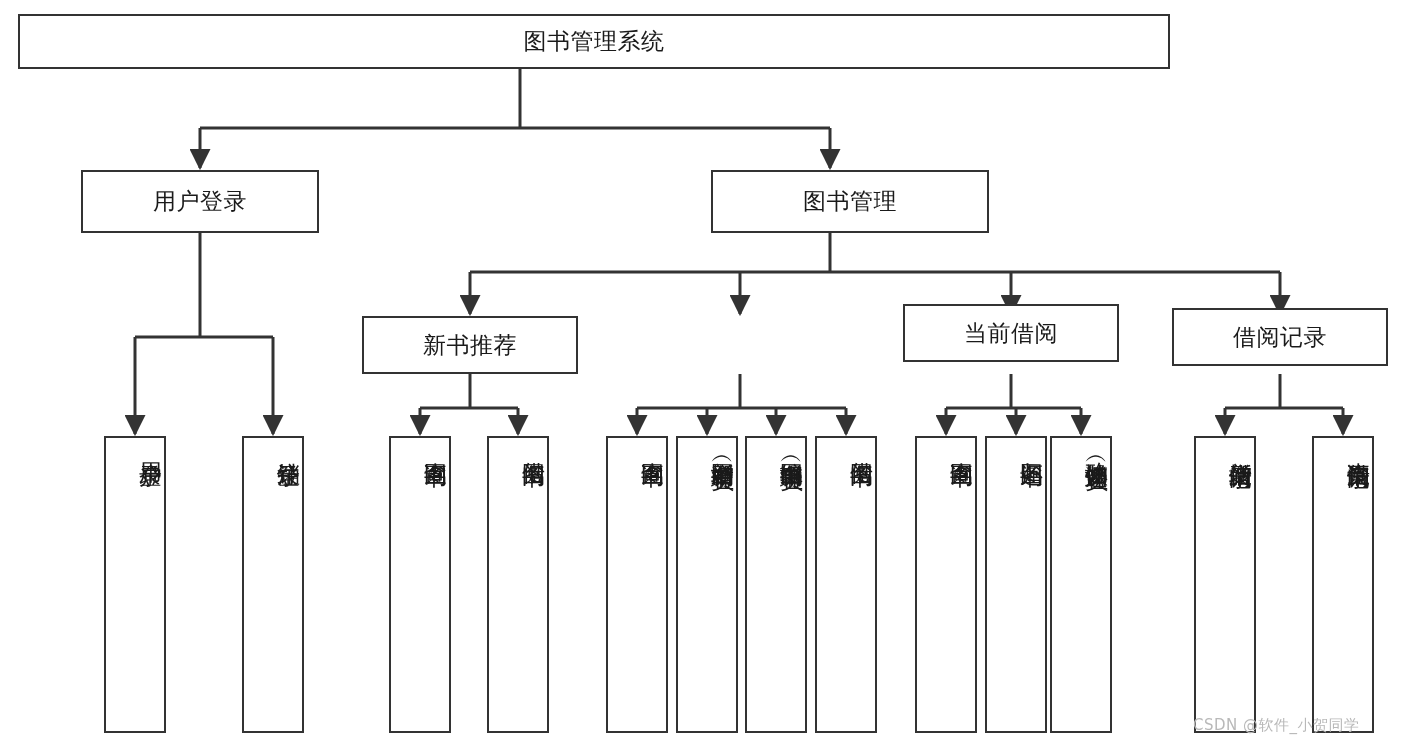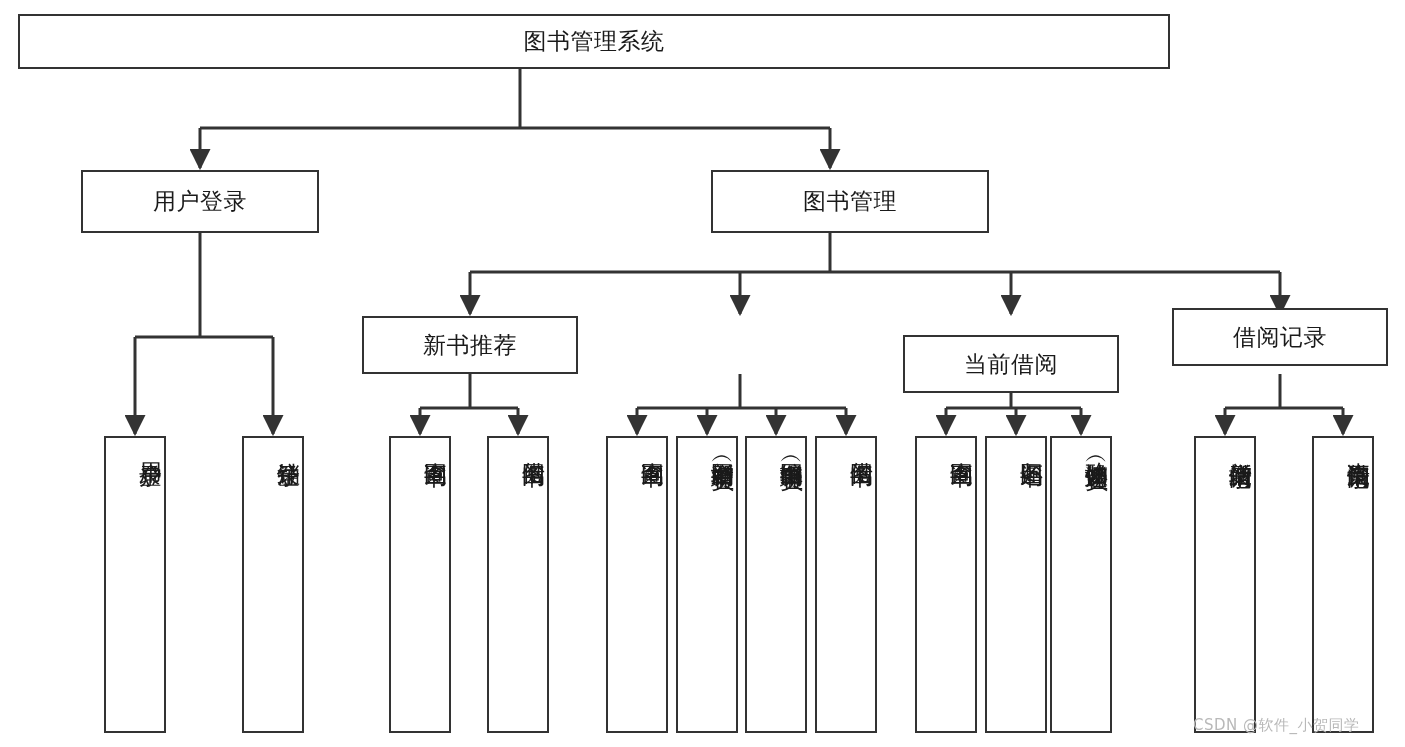--- a/index.html
+++ b/index.html
@@ -128,21 +128,21 @@
   <div class="node node-h" id="node-l2-0" style="left: 81px; top: 170px; width: 238px; height: 63px;">
     <span>用户登录</span>
   </div>
   <div class="node node-h" id="node-l2-1" style="left: 711px; top: 170px; width: 278px; height: 63px;">
     <span>图书管理</span>
   </div>
 
   <div class="node node-h" id="node-l3-0" style="left: 362px; top: 316px; width: 216px; height: 58px;">
     <span>新书推荐</span>
   </div>
-  <div class="node node-h" id="node-l3-2" style="left: 903px; top: 335px; width: 216px; height: 58px; justify-content: center;">
+  <div class="node node-h" id="node-l3-2" style="left: 903px; top: 304px; width: 216px; height: 58px; justify-content: center;">
     <span>当前借阅</span>
   </div>
   <div class="node node-h" id="node-l3-3" style="left: 1172px; top: 308px; width: 216px; height: 58px;">
     <span>借阅记录</span>
   </div>
 
   <div class="node node-v" id="node-leaf-0" style="left: 104px; top: 436px; width: 62px; height: 297px;">
     <span class="vtext">用户登录</span>
   </div>
   <div class="node node-v" id="node-leaf-1" style="left: 242px; top: 436px; width: 62px; height: 297px;">

